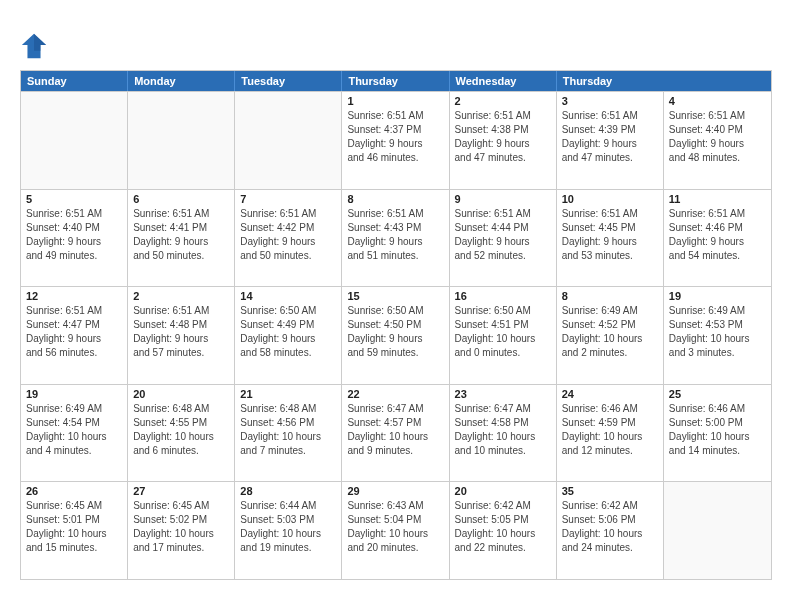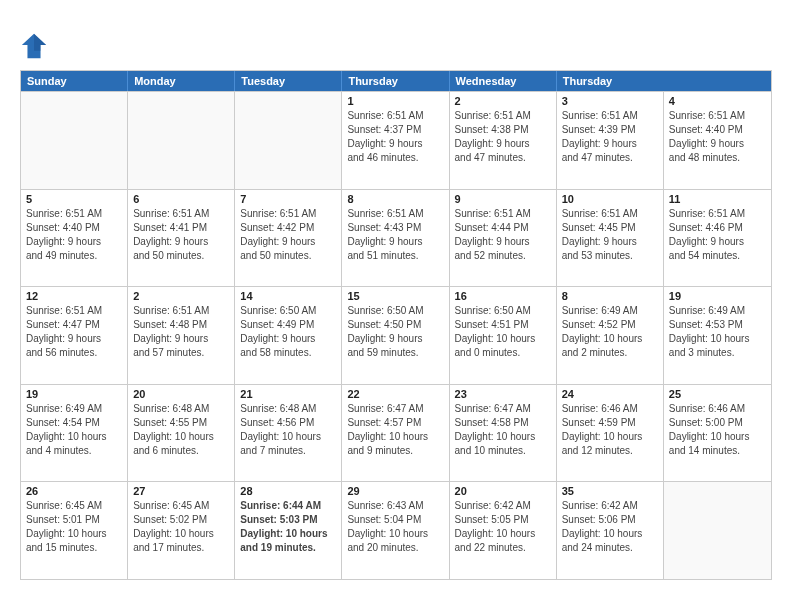--- a/index.html
+++ b/index.html
@@ -334,21 +334,21 @@
           </div>
           <div class="cal-cell">
             <div class="day-num">27</div>
             <div class="day-info" style="white-space: pre-line;">Sunrise: 6:45 AM
 Sunset: 5:02 PM
 Daylight: 10 hours
 and 17 minutes.</div>
           </div>
           <div class="cal-cell">
             <div class="day-num">28</div>
-            <div class="day-info" style="white-space: pre-line; font-weight: bold;">Sunrise: 6:44 AM
+            <div class="day-info" style="white-space: pre-line;">Sunrise: 6:44 AM
 Sunset: 5:03 PM
 Daylight: 10 hours
 and 19 minutes.</div>
           </div>
           <div class="cal-cell">
             <div class="day-num">29</div>
             <div class="day-info" style="white-space: pre-line;">Sunrise: 6:43 AM
 Sunset: 5:04 PM
 Daylight: 10 hours
 and 20 minutes.</div>

